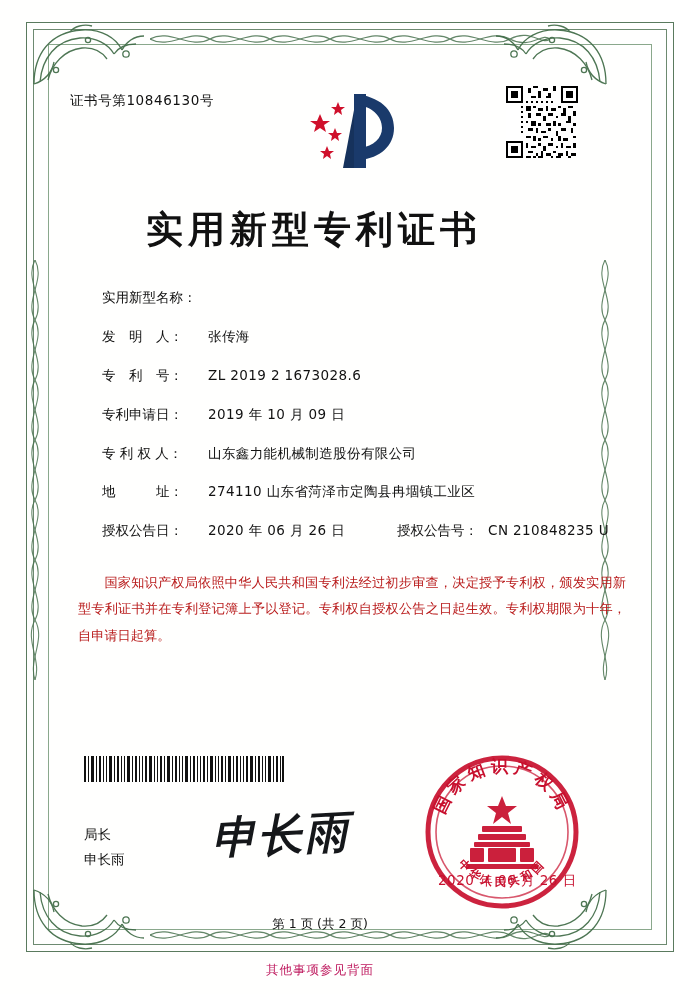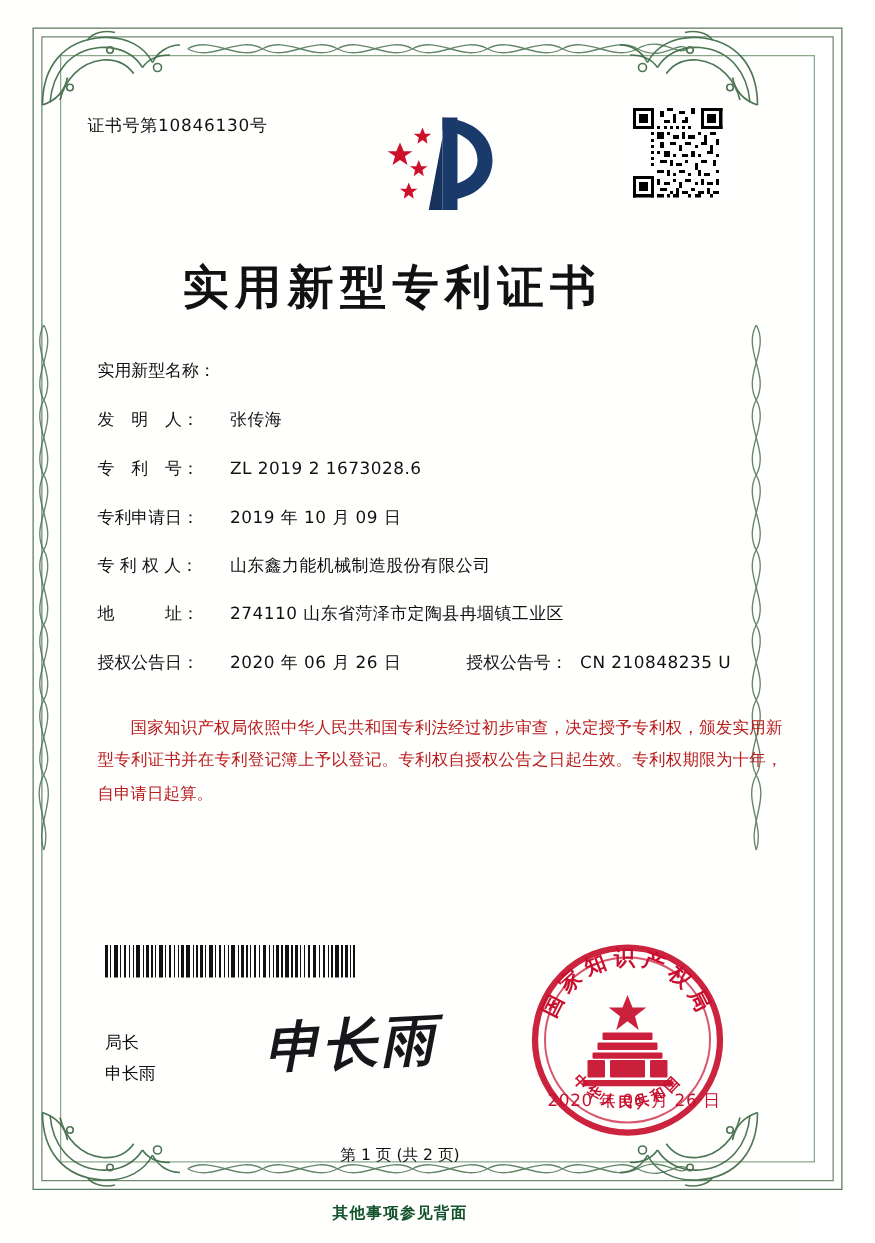--- a/index.html
+++ b/index.html
@@ -126,20 +126,21 @@
     display: flex;
     align-items: baseline;
     margin-bottom: 20px;
     line-height: 1.4;
   }
   .field-label {
     width: 106px;
     flex: 0 0 106px;
     letter-spacing: 0px;
     white-space: nowrap;
+    margin-left: 24px;
   }
   .field-value {
     flex: 1;
     letter-spacing: .4px;
   }
   .field-row.dual .field-value { flex: 0 0 auto; }
   .dual-gap { width: 52px; flex: 0 0 52px; }
   .dual-label { flex: 0 0 auto; margin-right: 10px; white-space: nowrap; }
 
   
@@ -217,23 +218,22 @@
     text-align: center;
     font-size: 12.5px;
     color: #111;
   }
   .footer-note {
     position: absolute;
     left: 0; right: 0;
     top: 962px;
     text-align: center;
     font-size: 12.5px;
-    color: #14532d;
+    color: #be185d;
     letter-spacing: 1px;
-    font-weight: bold;
   }
 </style>
 </head>
 <body>
 
 <div id="certificate">
 
   <div class="border-frame"></div>
   <div class="border-frame inner"></div>
   <div class="border-frame inner2"></div>

